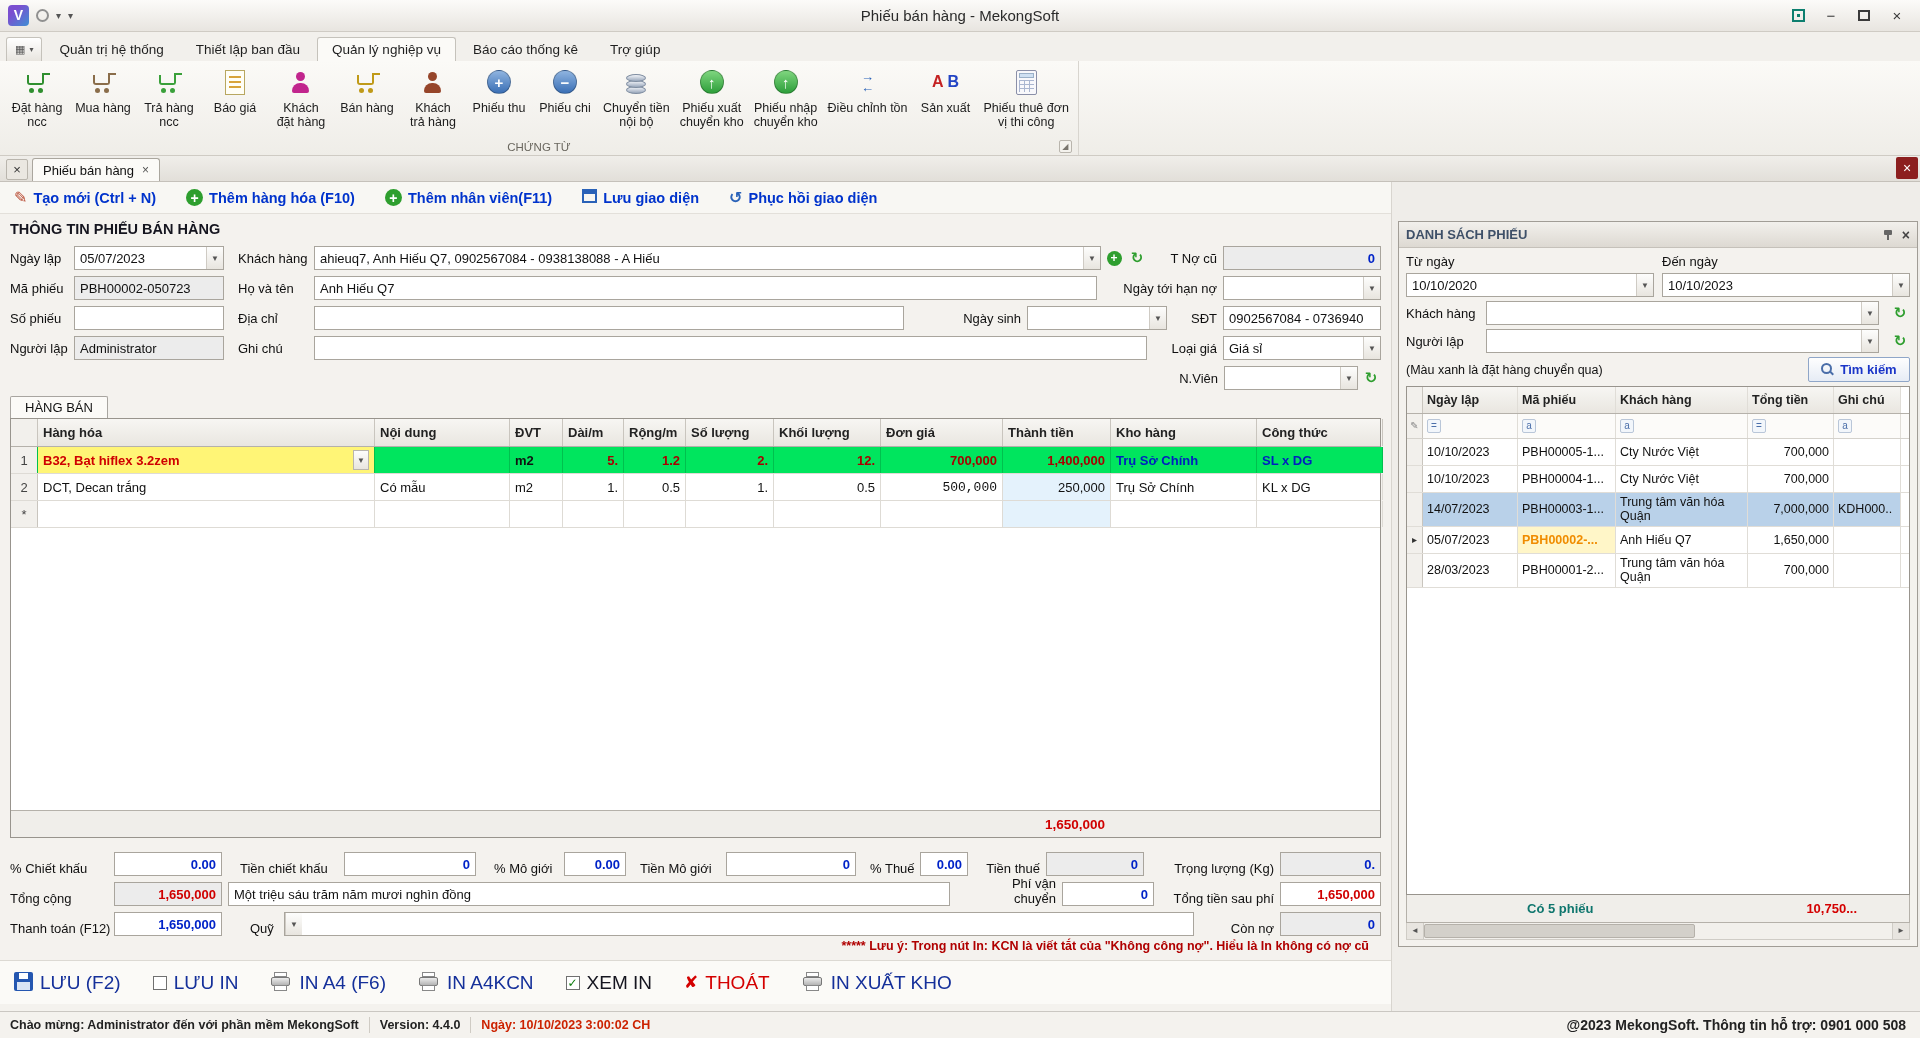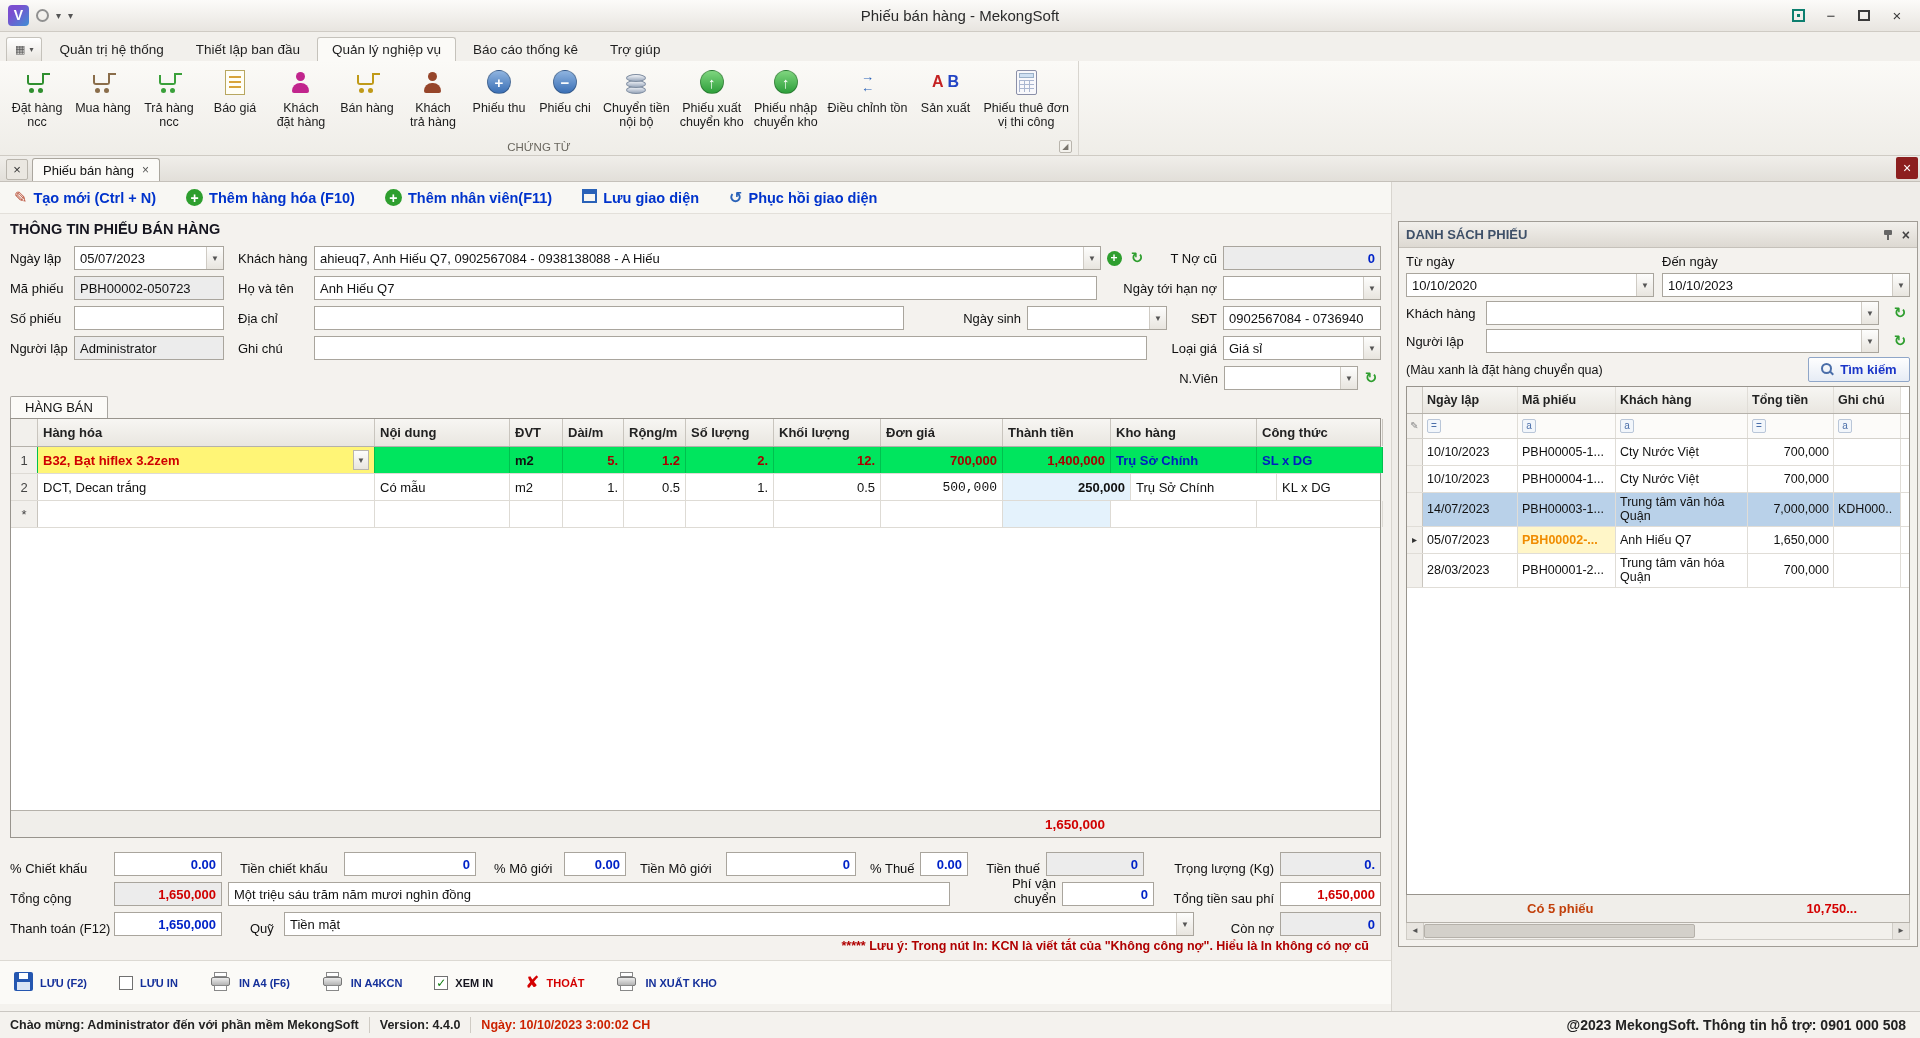--- a/index.html
+++ b/index.html
@@ -125,21 +125,21 @@
 
 
 .totalswrap{padding:8px 10px 0}
 .trow{display:flex;align-items:flex-end;height:30px}
 .l1{width:104px}
 .noterow{height:20px;display:flex;justify-content:flex-end;align-items:center;padding-right:12px;color:#b00000;font-weight:bold;font-size:12.5px}
 
 
 .footerbar{height:44px;flex:0 0 44px;margin-top:4px;background:#fbfaf7;border-top:1px solid #dcd9d3;display:flex;align-items:center;gap:32px;padding-left:14px}
 .fbtn{display:flex;align-items:center;gap:7px;cursor:default}
-.fbl{font-weight:bold;color:#15309a;font-size:11px}
+.fbl{font-weight:normal;color:#15309a;font-size:19px}
 .redlbl{color:#d40000}
 .darklbl{color:#15151f}
 .cbx{width:14px;height:14px;border:1px solid #707070;background:#fff;display:flex;align-items:center;justify-content:center;font-size:12px;color:#0a7a0a;font-weight:bold}
 .i-disk{display:inline-block;width:19px;height:19px;background:#2456b0;border-radius:2px;position:relative}
 .i-disk:before{content:"";position:absolute;top:1px;left:5px;width:9px;height:6px;background:#fff}
 .i-disk:after{content:"";position:absolute;bottom:1px;left:3px;width:13px;height:8px;background:#d9e4f5}
 .i-printer{position:relative;display:inline-block;width:22px;height:19px}
 .i-printer .pt{position:absolute;left:4px;top:0;width:13px;height:5px;background:#fff;border:1px solid #888}
 .i-printer .pb{position:absolute;left:1px;top:5px;width:19px;height:9px;background:linear-gradient(#ececec,#b4b4b4);border:1px solid #777;border-radius:2px}
 .i-printer .pp{position:absolute;left:4px;top:13px;width:13px;height:6px;background:#fff;border:1px solid #888}
@@ -174,21 +174,21 @@
 .pgrows{flex:1;overflow:hidden;background:#fff}
 .prow{display:flex;border-bottom:1px solid #e0ddd7;background:#fff;min-height:27px}
 .pgc{border-right:1px solid #e0ddd7;padding:2px 4px;display:flex;align-items:center;font-size:12.5px;line-height:1.15;overflow:hidden;flex:0 0 auto}
 .pgc.r{justify-content:flex-end}
 .pmk{background:#f2f0ec;border-right:1px solid #c9c5be;justify-content:center;font-size:10px;color:#333}
 .hl .pgc{background:#b9d1e9}
 .hl .pmk{background:#f2f0ec}
 .macur{color:#f08c00;font-weight:bold;background:#fff6c8}
 .ficon{display:inline-block;width:14px;height:14px;border:1px solid #b9c6d8;background:#f2f6fb;color:#4a6ea9;font-size:10px;line-height:12px;text-align:center;border-radius:2px}
 .pfoot{height:28px;flex:0 0 28px;border:1px solid #b5b1aa;border-top:none;background:#f0eeea;display:flex;align-items:center}
-.pcount{color:#c2410c;font-weight:bold;margin-left:120px}
+.pcount{color:#0f766e;font-weight:bold;margin-left:120px}
 .ptotal{color:#d40000;font-weight:bold;margin-left:auto;margin-right:52px}
 .pscroll{height:17px;flex:0 0 17px;background:#f2f0ec;display:flex;margin-bottom:6px;border:1px solid #cfccc6;border-top:none}
 .sarr{width:17px;text-align:center;font-size:8px;line-height:16px;color:#555;background:#e8e5e0;border-right:1px solid #cfccc6}
 .sarr:last-child{border-left:1px solid #cfccc6;border-right:none}
 .strack{flex:1;position:relative}
 .sthumb{position:absolute;left:0;top:1px;bottom:1px;width:58%;background:#d3d0ca;border:1px solid #b5b1aa;border-radius:2px}
 </style>
 </head>
 <body>
 
@@ -528,21 +528,21 @@
             <div class="grow">
               <div class="gc gind" style="width: 27px;">2</div>
               <div class="gc" style="width: 337px;">DCT, Decan trắng</div>
               <div class="gc" style="width: 135px;">Có mẫu</div>
               <div class="gc" style="width: 53px;">m2</div>
               <div class="gc r" style="width: 61px;">1.</div>
               <div class="gc r" style="width: 62px;">0.5</div>
               <div class="gc r" style="width: 88px;">1.</div>
               <div class="gc r" style="width: 107px;">0.5</div>
               <div class="gc r" style="width: 122px; font-family: Liberation Mono, monospace;">500,000</div>
-              <div class="gc r tt" style="width: 128px; font-weight: bold;">250,000</div>
+              <div class="gc r tt" style="width: 108px; font-weight: normal;">250,000</div>
               <div class="gc" style="width: 146px;">Trụ Sở Chính</div>
               <div class="gc" style="width: 126px;">KL x DG</div>
             </div>
             <div class="grow">
               <div class="gc gind" style="width: 27px;">*</div>
               <div class="gc" style="width: 337px;"></div>
               <div class="gc" style="width: 135px;"></div>
               <div class="gc" style="width: 53px;"></div>
               <div class="gc" style="width: 61px;"></div>
               <div class="gc" style="width: 62px;"></div>
@@ -587,21 +587,20 @@
           <div class="inp w92 num ml6">0</div>
           <div class="tlab tr w112 ml8">Tổng tiền sau phí</div>
           <div class="inp w101 num red ml6">1,650,000</div>
         </div>
 
         <div class="trow">
           <div class="tlab l1">Thanh toán (F12)</div>
           <div class="inp w108 num">1,650,000</div>
           <div class="tlab ml28 w34">Quỹ</div>
           <div class="combo flex1">
-            <span class="cv">Tiền mặt</span>
               <span class="cb">▼</span>
           </div>
           <div class="tlab tr w80 mla">Còn nợ</div>
           <div class="inp w101 num ro ml6">0</div>
         </div>
 
         <div class="noterow">***** Lưu ý: Trong nút In: KCN là viết tắt của "Không công nợ". Hiểu là In không có nợ cũ</div>
       </div>
 
       <div class="footerbar" id="footerbar">

